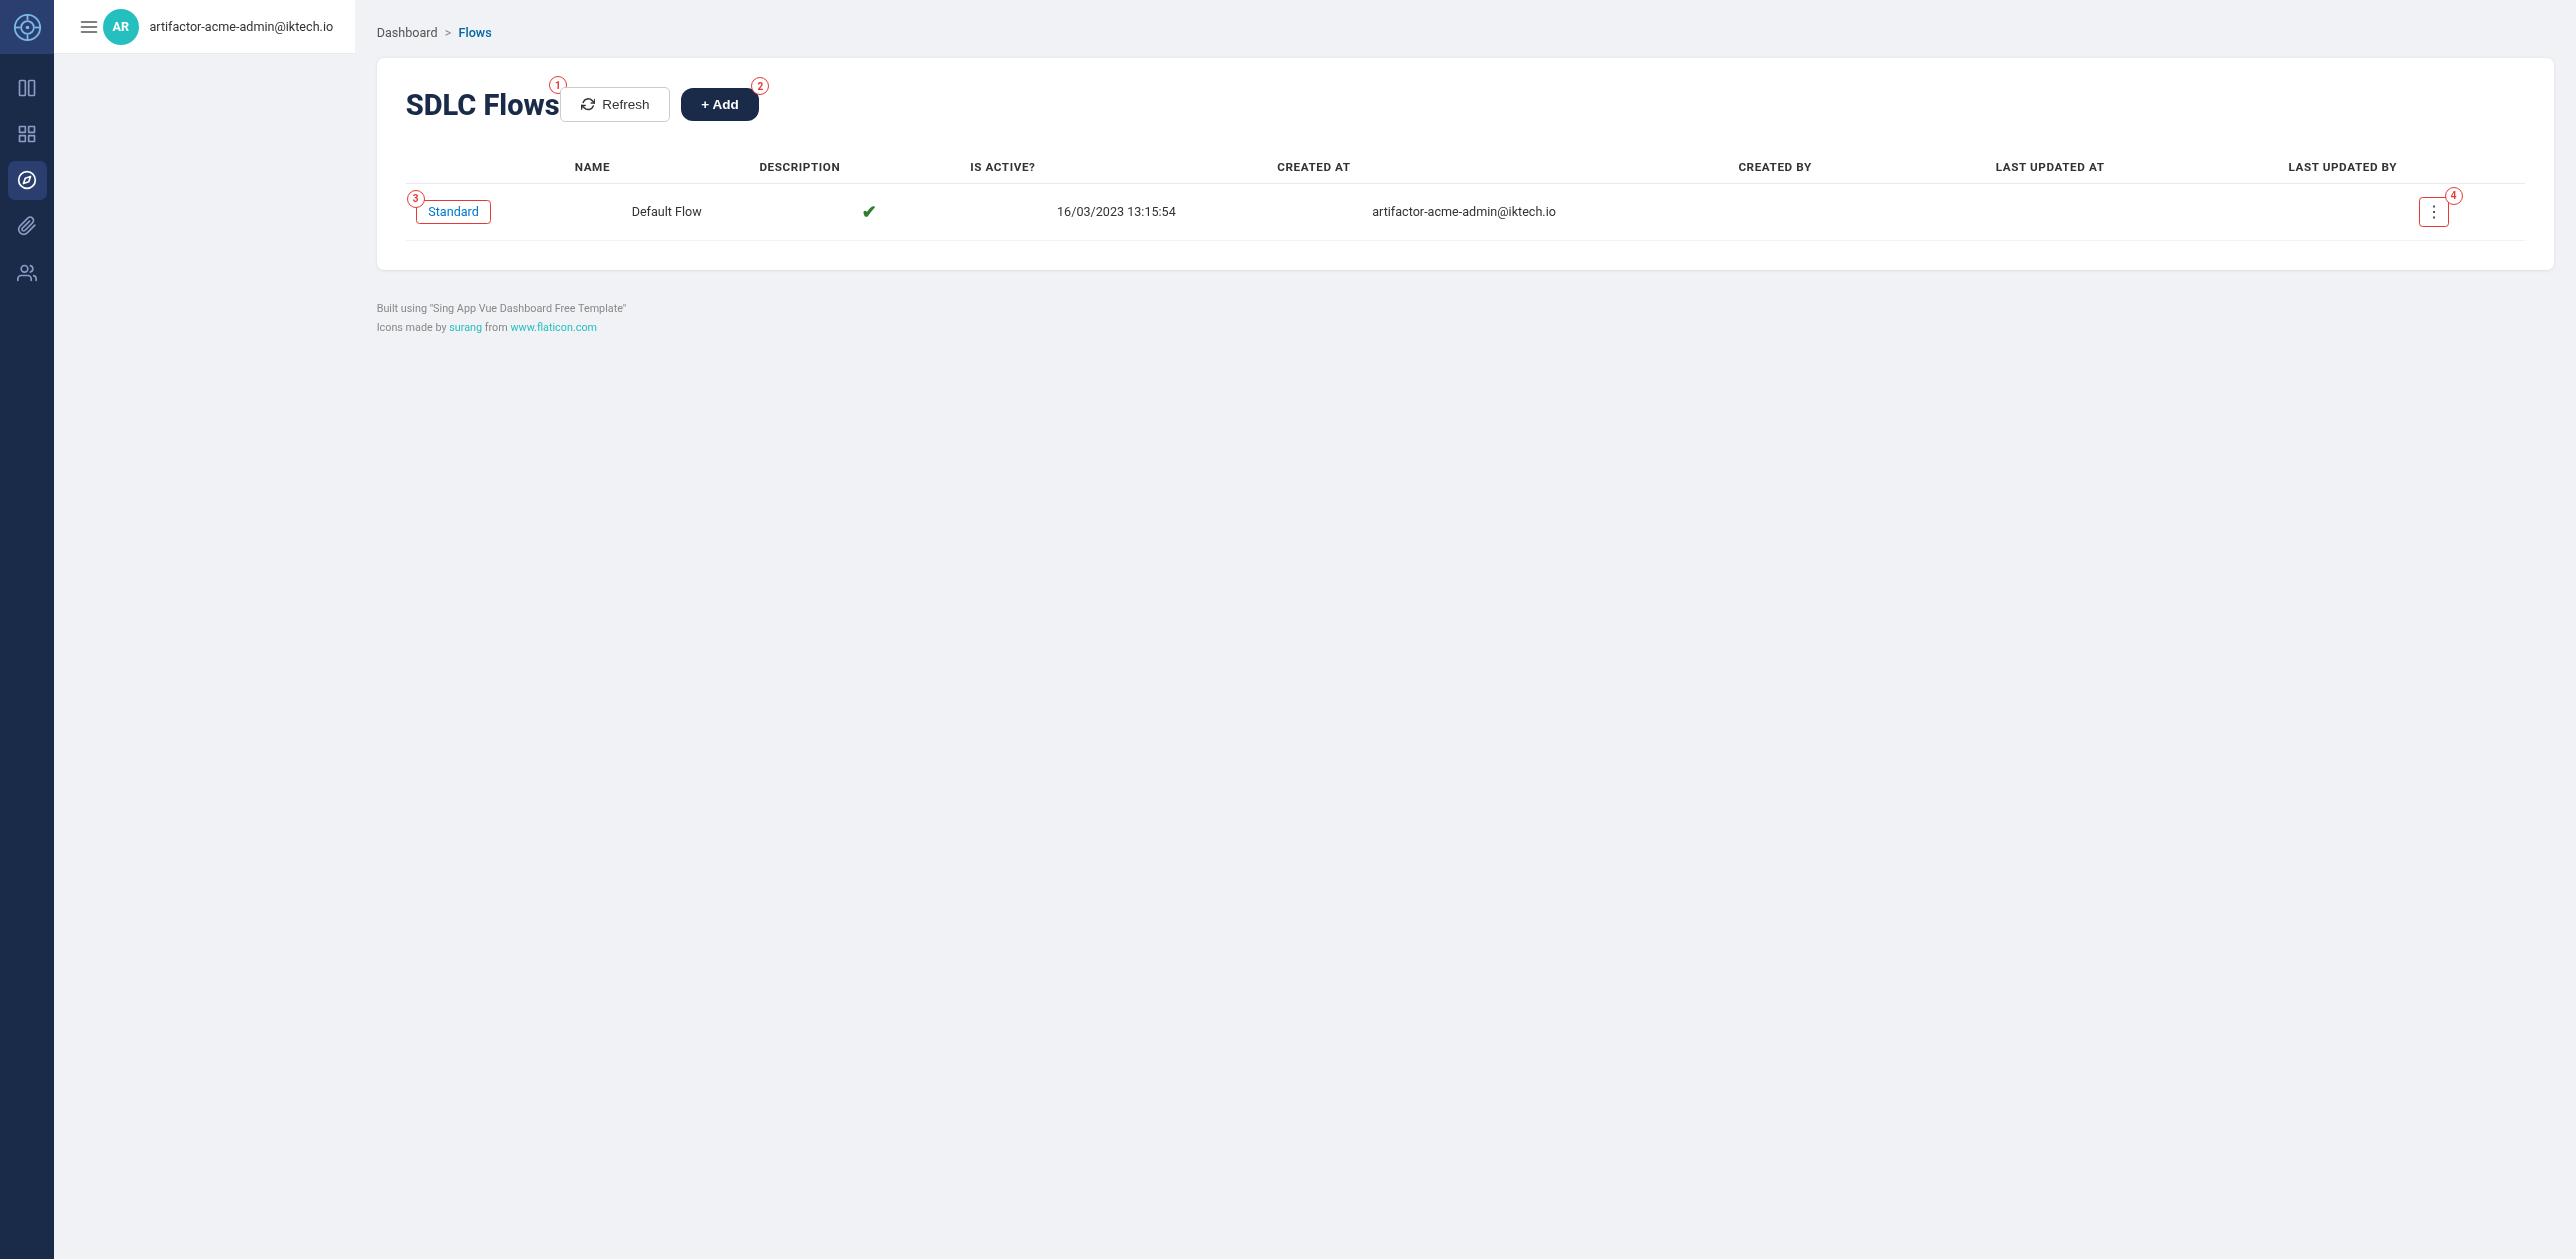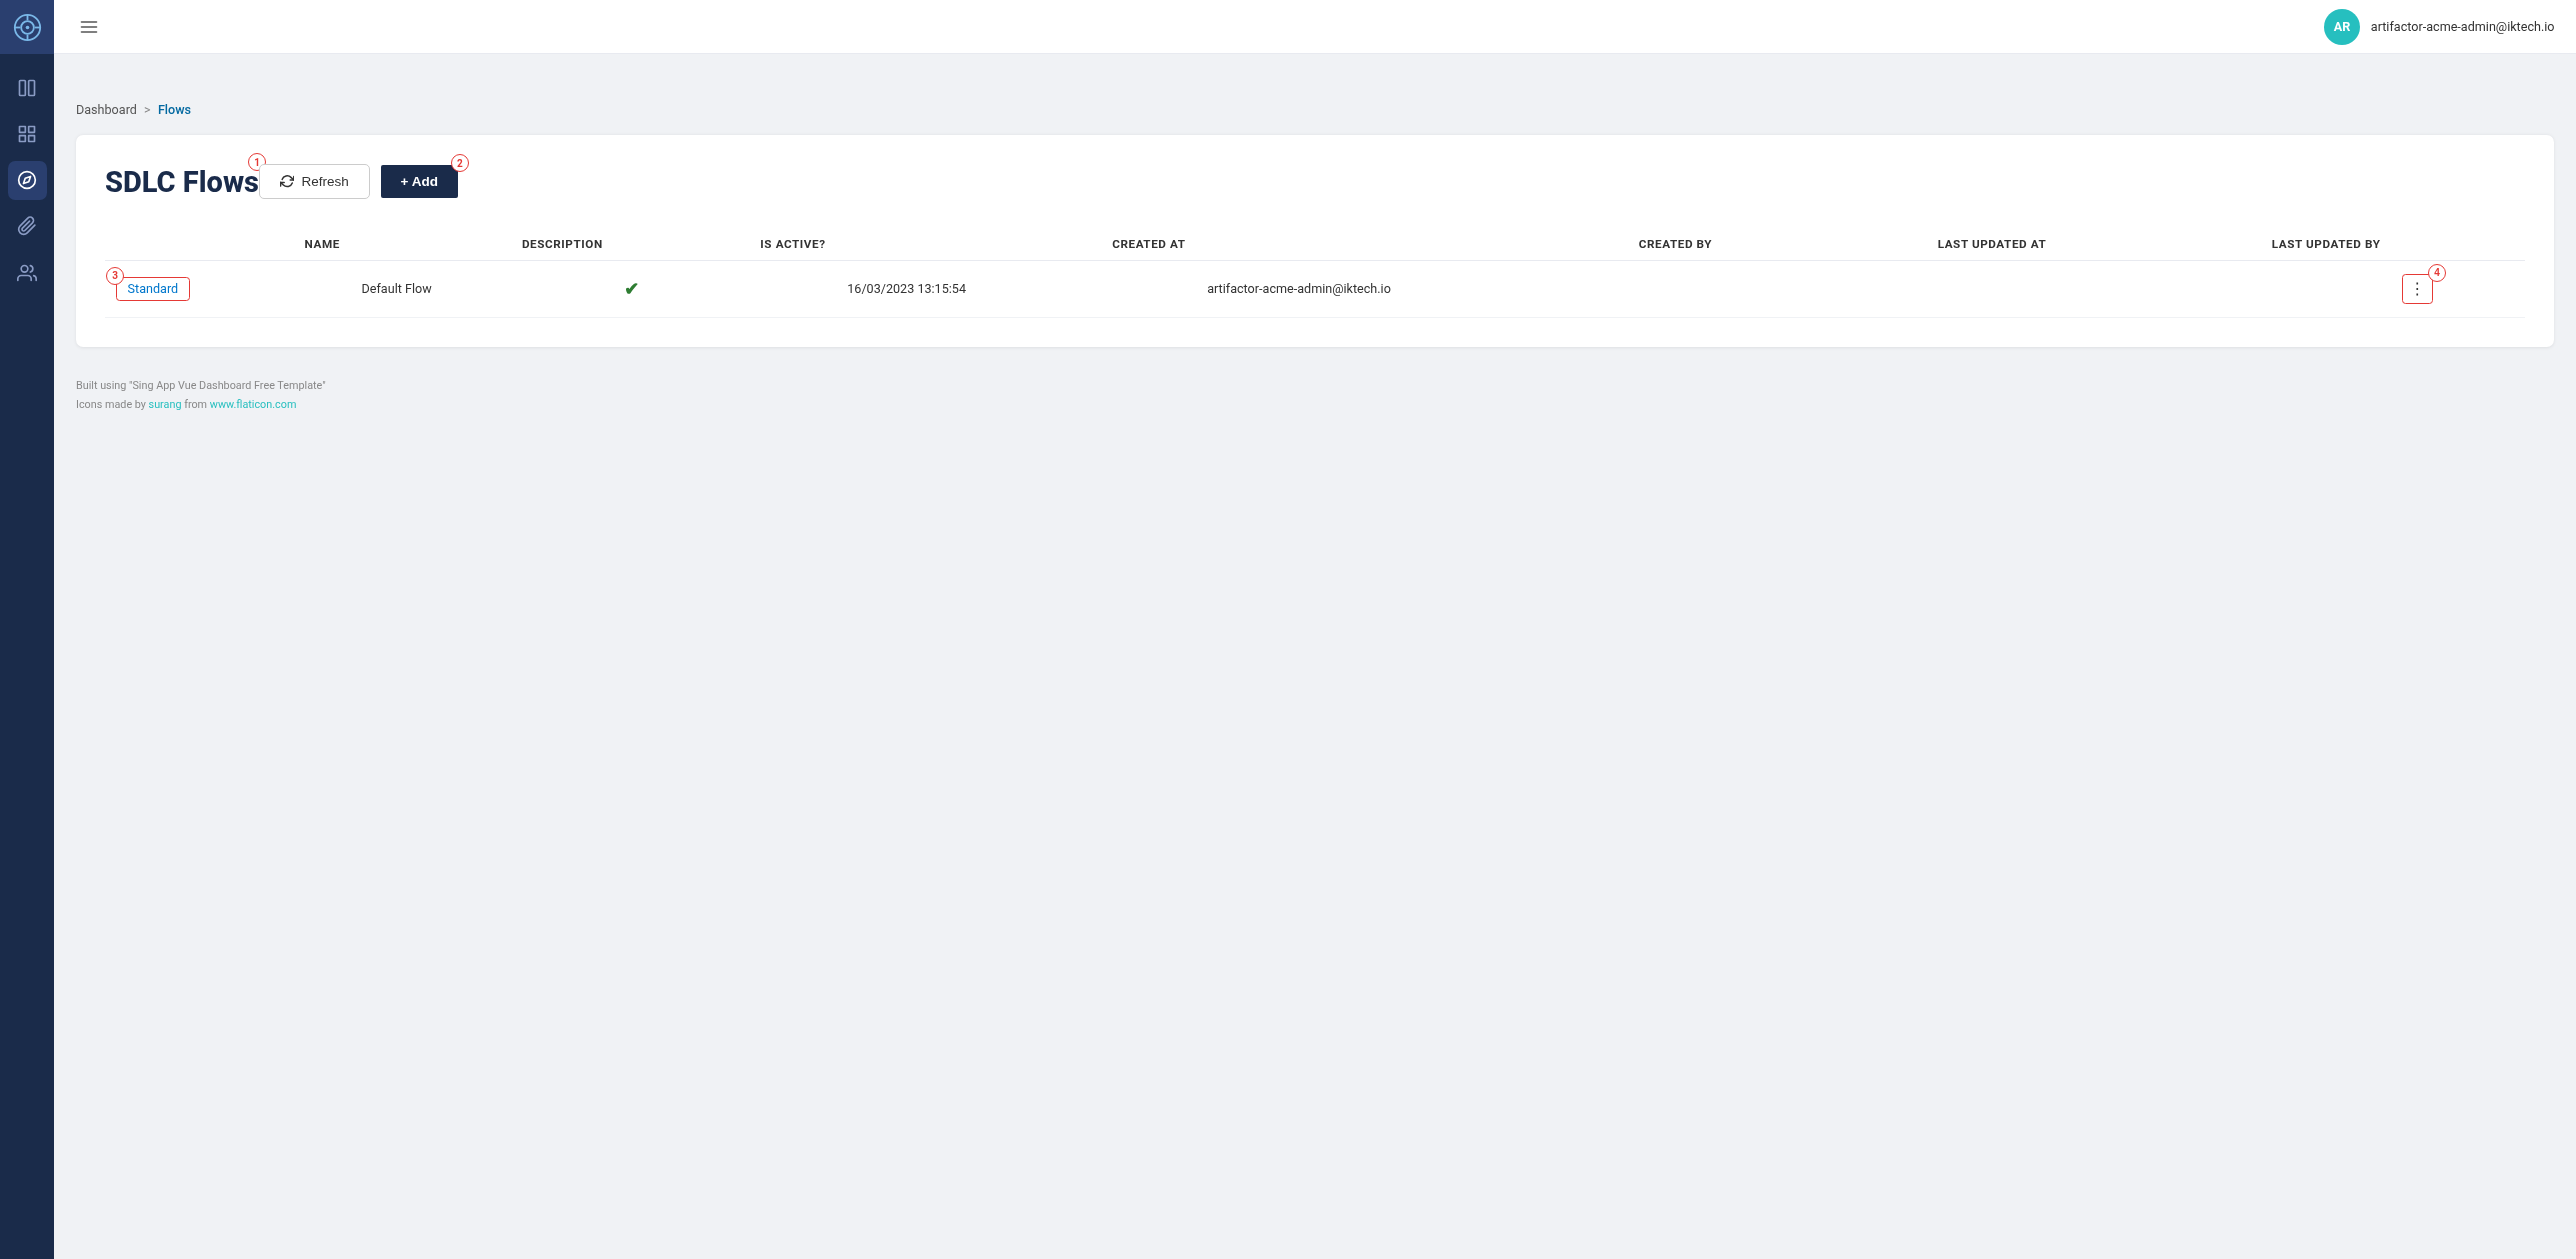--- a/index.html
+++ b/index.html
@@ -44,23 +44,22 @@
       cursor: pointer;
       color: #8a9bc4;
       transition: background 0.2s;
     }
     .sidebar-item.active { background: #2a3f6f; color: #fff; }
 
     
     .main-wrapper {
       flex: 1;
       display: flex;
-      flex-direction: column;
+      flex-direction: row;
       overflow: hidden;
-      gap: 23px;
     }
 
     
     .header {
       background: #fff;
       height: 54px;
       display: flex;
       align-items: center;
       justify-content: space-between;
       padding: 0 21.5px;
@@ -147,21 +146,21 @@
       cursor: pointer;
       font-weight: 500;
       position: relative;
     }
     .btn-add {
       display: flex;
       align-items: center;
       gap: 7.2px;
       padding: 9px 20px;
       border: none;
-      border-radius: 2px;
+      border-radius: 12px;
       background: #1a2b4a;
       color: #fff;
       font-size: 13.5px;
       cursor: pointer;
       font-weight: 600;
     }
 
     
     .table-wrapper { width: 100%; }
     table {

